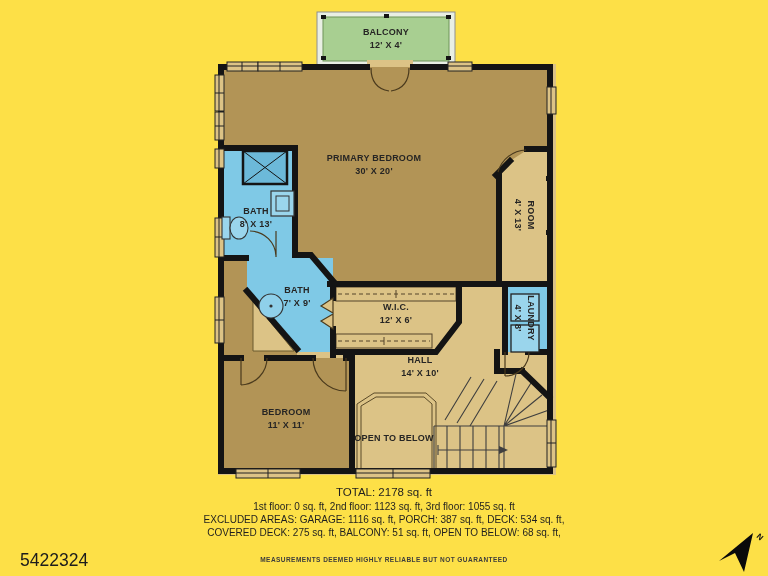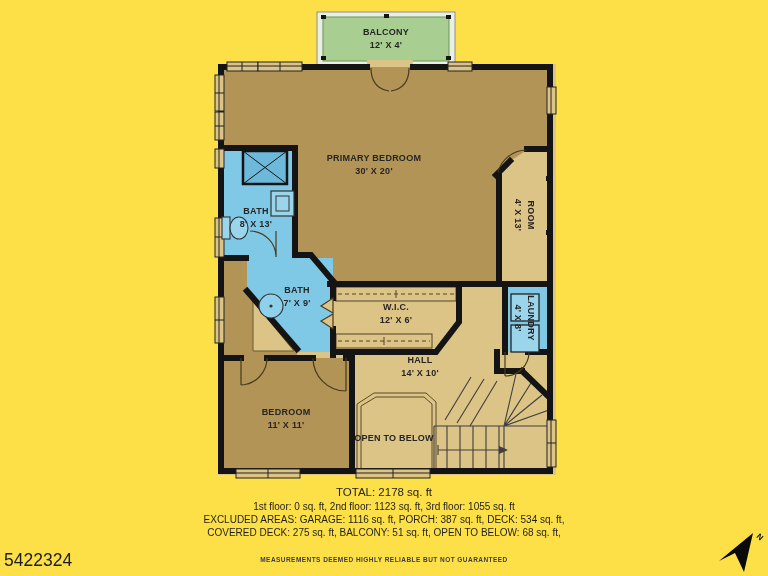--- a/index.html
+++ b/index.html
@@ -8,21 +8,21 @@
   svg{position:absolute;left:0;top:0;}
   .lbl{position:absolute;transform:translate(-50%,-50%);text-align:center;
        font-size:9px;font-weight:bold;color:#262524;letter-spacing:.25px;
        line-height:1.4;white-space:nowrap;}
   .lbl.v{transform:translate(-50%,-50%) rotate(90deg);}
   .summary{position:absolute;left:0;top:486px;width:768px;text-align:center;color:#1f1f1f;}
   .summary .total{font-size:11.5px;font-weight:normal;margin-bottom:2px;}
   .summary .line{font-size:10px;line-height:13px;}
   .disclaimer{position:absolute;left:0;top:556px;width:768px;text-align:center;
               font-size:6.5px;color:#3d3d3d;letter-spacing:.45px;font-weight:bold;}
-  .photo-id{position:absolute;left:4px;top:550px;font-size:17.5px;color:#1c1c1c;text-align:right;}
+  .photo-id{position:absolute;left:20px;top:550px;font-size:17.5px;color:#1c1c1c;text-align:right;}
   .compass{position:absolute;left:700px;top:520px;width:68px;height:56px;}
 </style>
 </head>
 <body>
 
 <div class="canvas">
 
   <svg width="768" height="576" viewBox="0 0 768 576">
 
     <g>

